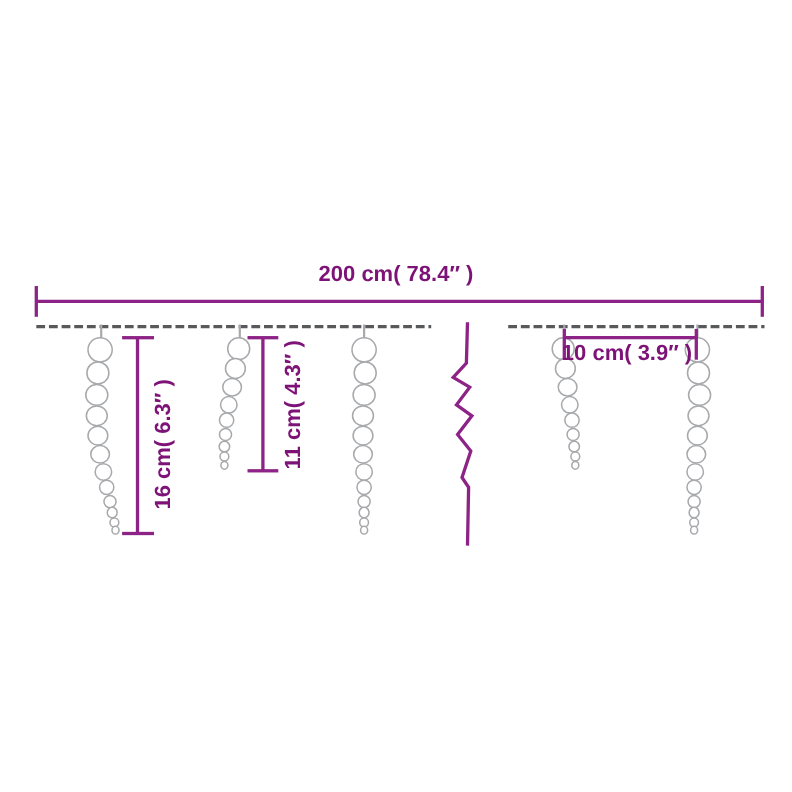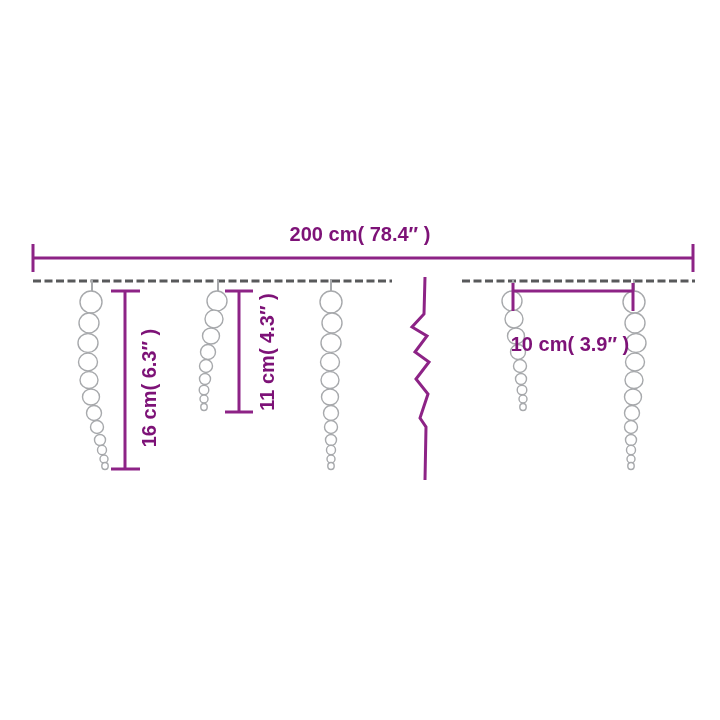--- a/index.html
+++ b/index.html
@@ -7,20 +7,21 @@
     padding: 0;
     background: #ffffff;
   }
   .stage {
     position: relative;
     width: 720px;
     height: 604px;
     background: #ffffff;
     overflow: hidden;
     font-family: "Liberation Sans", sans-serif;
+    margin-top: 16px;
   }
   .stage svg {
     position: absolute;
     left: 0;
     top: 0;
   }
   .dim-label {
     position: absolute;
     font-family: "Liberation Sans", sans-serif;
     font-weight: bold;
@@ -149,15 +150,15 @@
       <line class="dim-line" x1="633" y1="283" x2="633" y2="311"></line>
     </g>
   </svg>
 
   <div class="dim-label" style="left:360px; top:234px;">200 cm( 78.4″ )</div>
 
   <div class="dim-label vertical" style="left:149px; top:388px;">16 cm( 6.3″ )</div>
 
   <div class="dim-label vertical" style="left:267px; top:352px;">11 cm( 4.3″ )</div>
 
-  <div class="dim-label" style="left:570px; top:344px;">10 cm( 3.9″ )</div>
+  <div class="dim-label" style="left:570px; top:306px;">10 cm( 3.9″ )</div>
 
 </div>
 
 </body></html>

